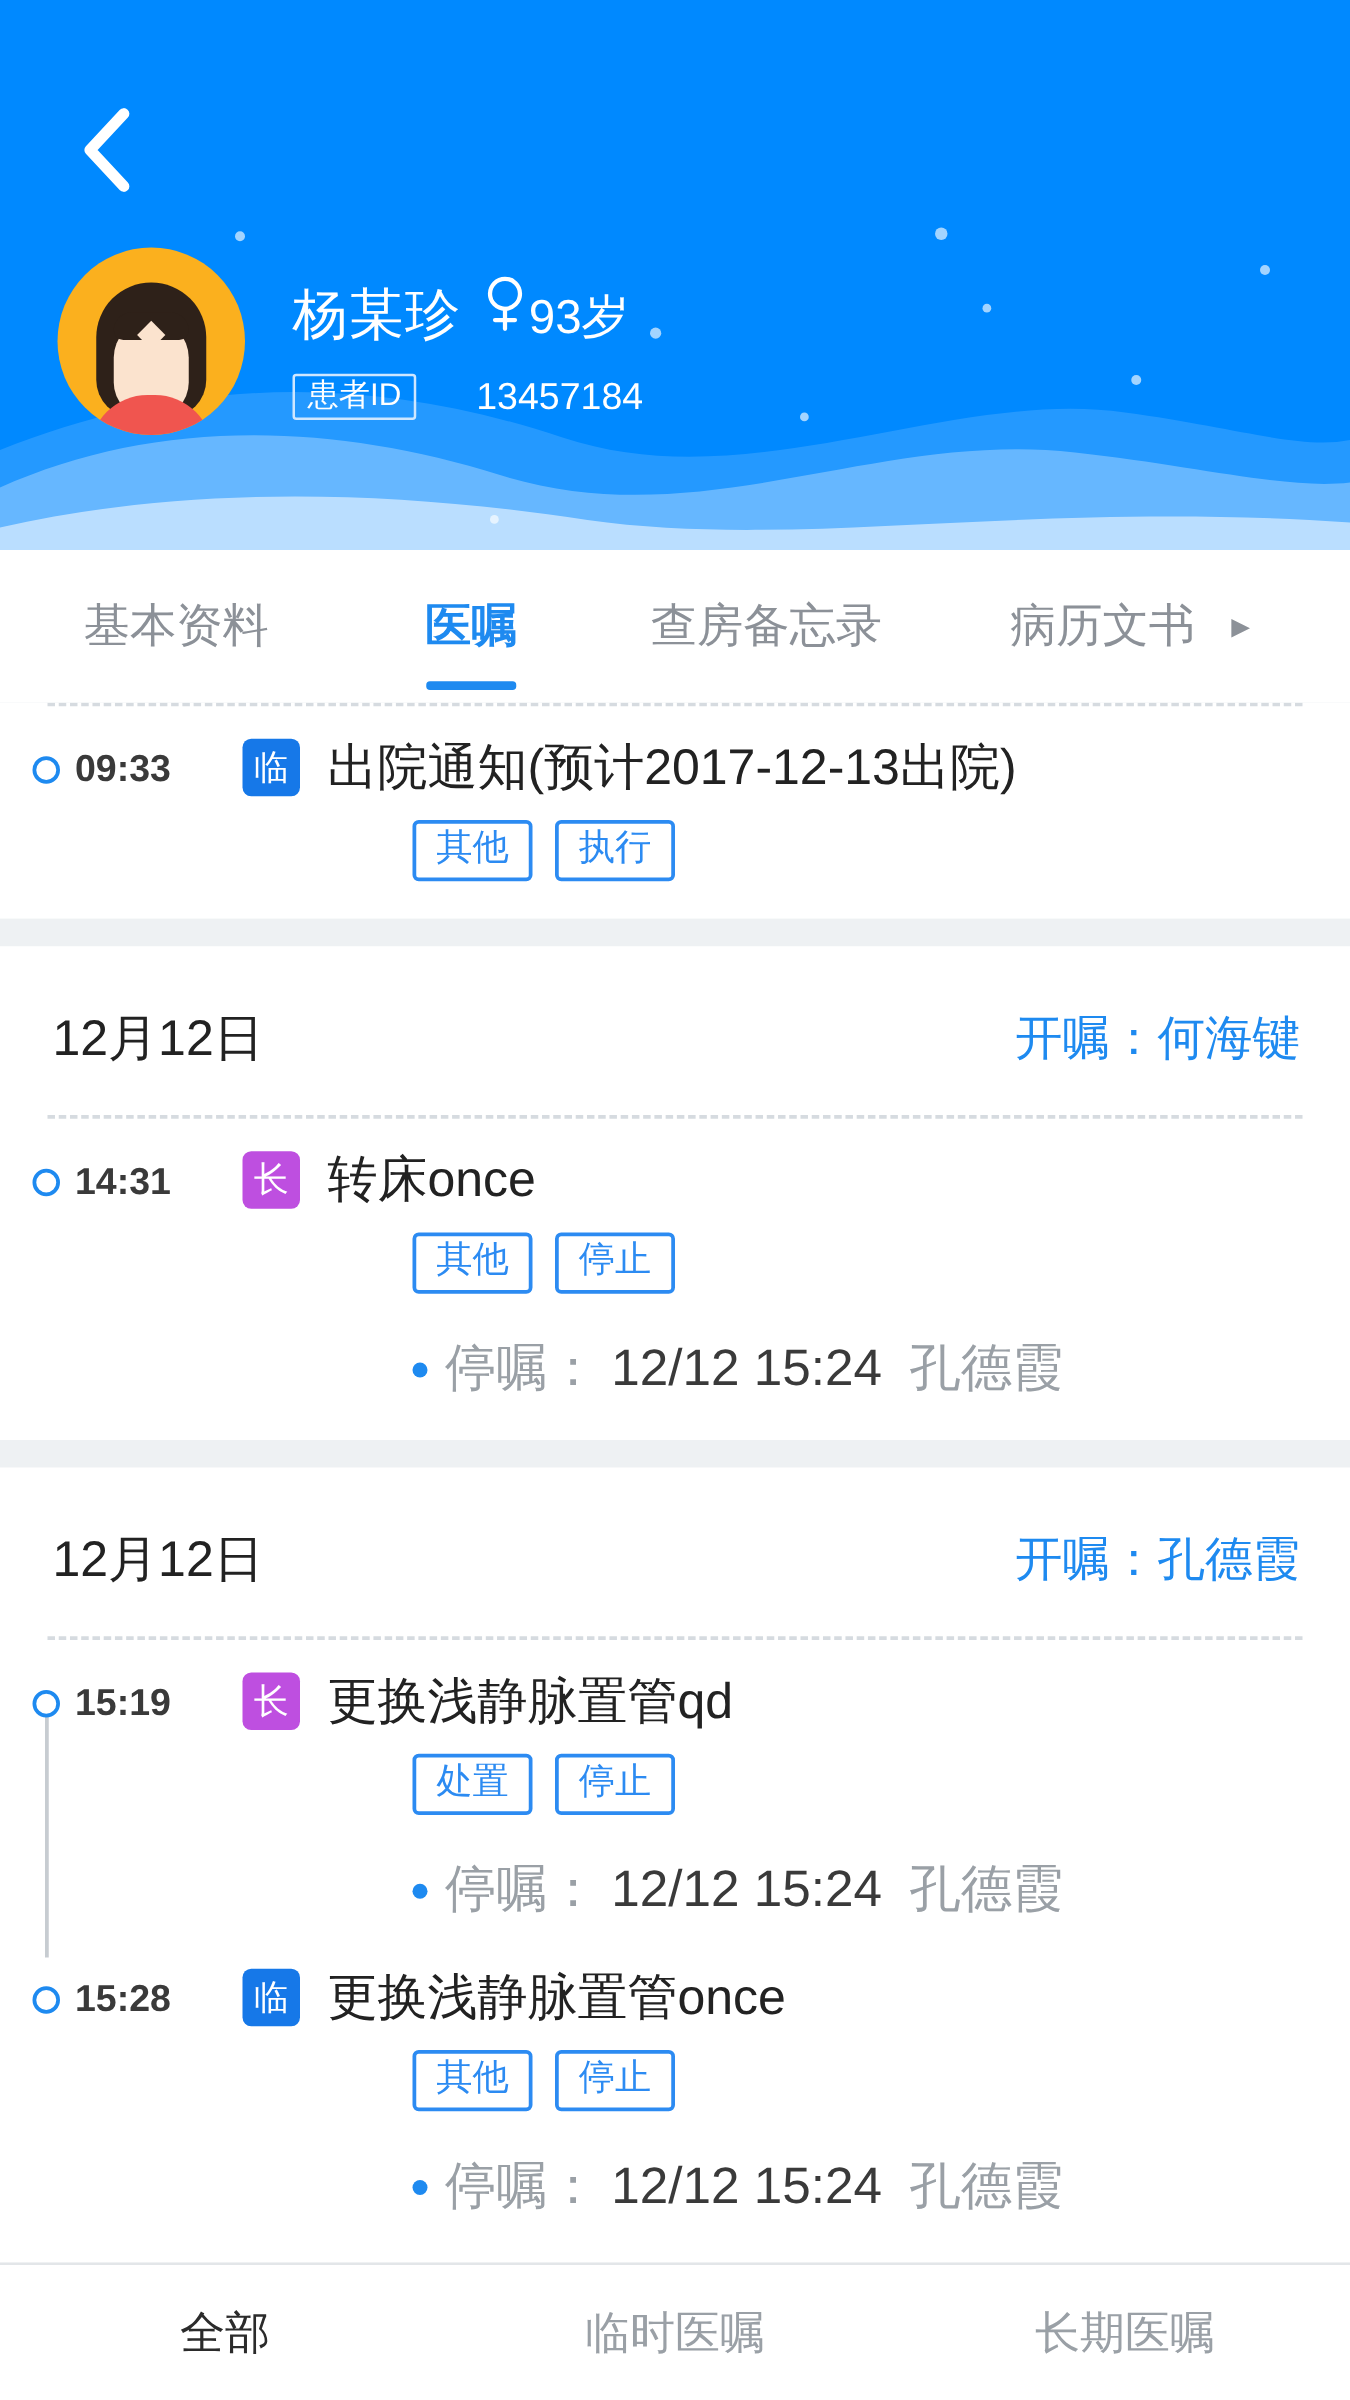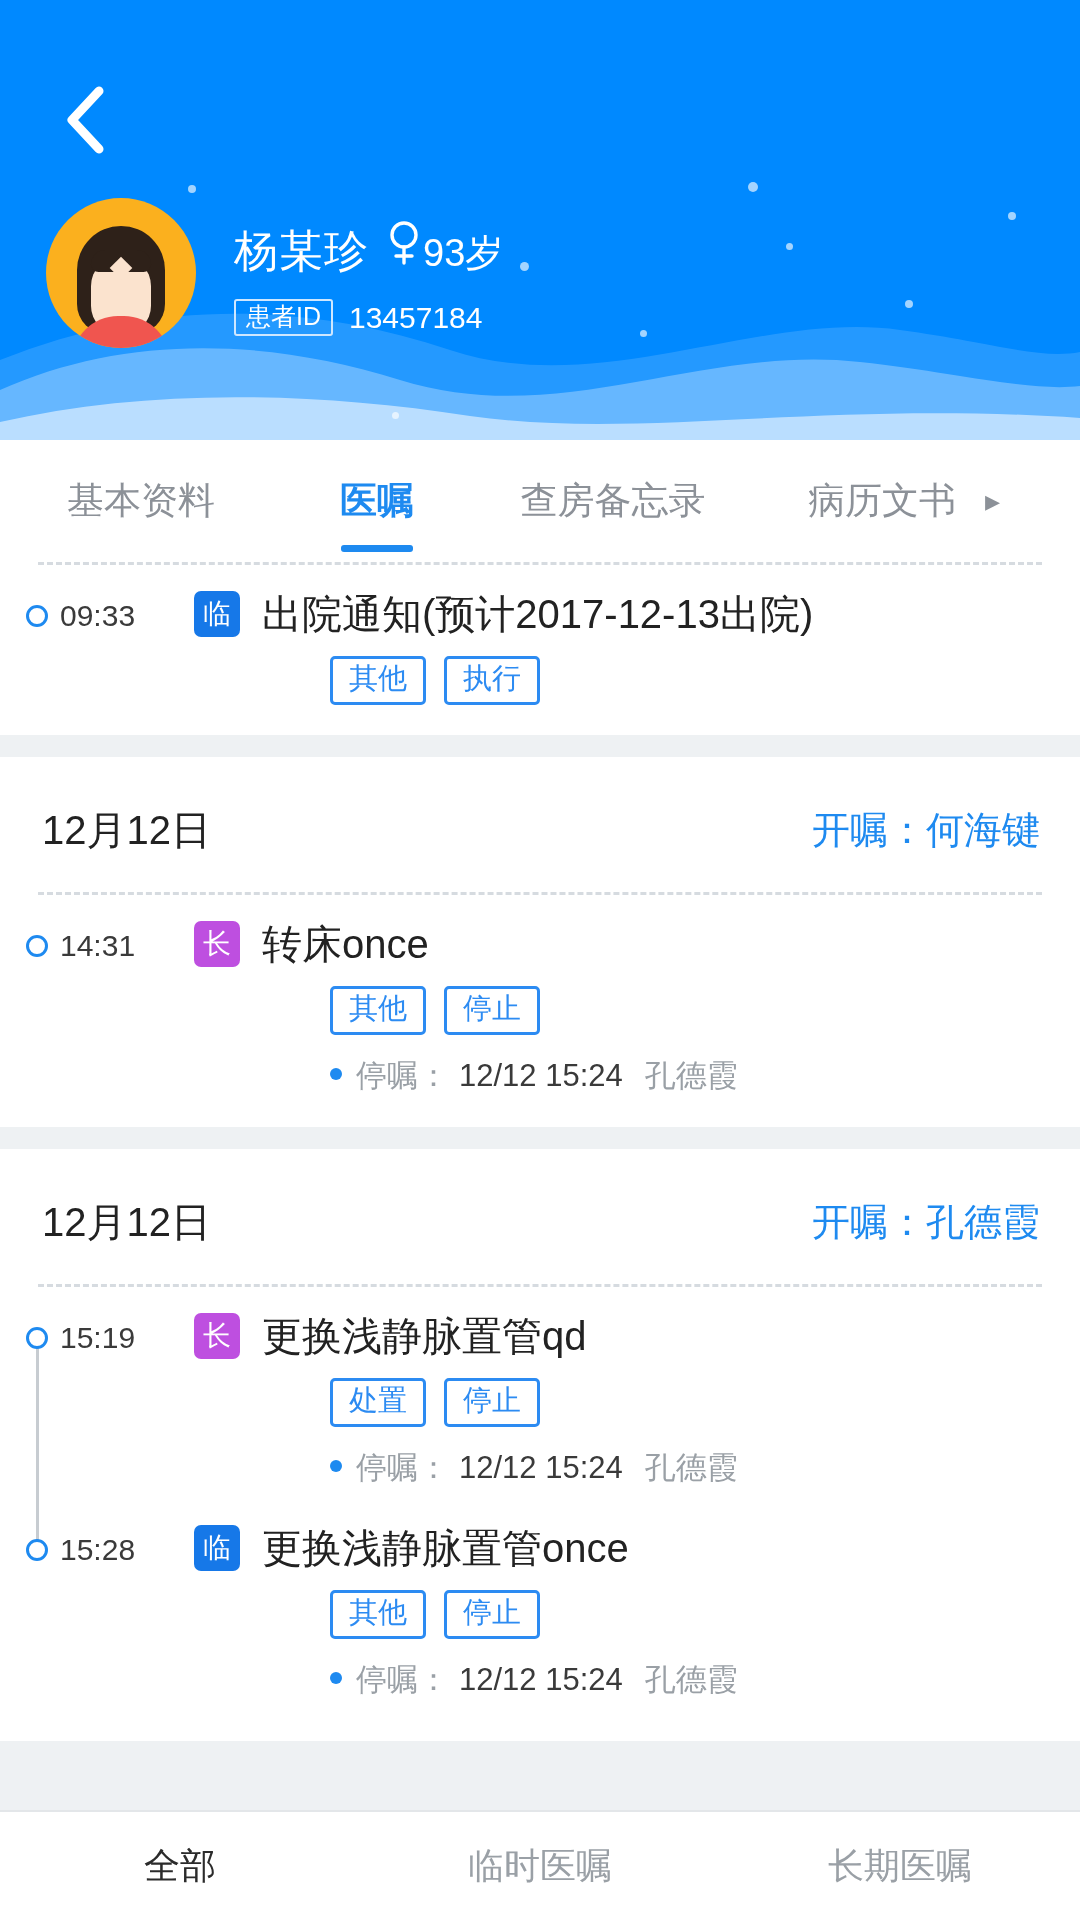--- a/index.html
+++ b/index.html
@@ -53,21 +53,21 @@
   .av-body { position:absolute; left:26px; top:118px; width:98px; height:50px;
              background:#F0554F; border-radius:46px 46px 0 0; }
   .av-neck { position:absolute; left:60px; top:108px; width:30px; height:22px;
              background:#FBE3CE; }
 
   .pt-info { margin-left:38px; padding-top:22px; }
   .pt-line1 { display:flex; align-items:baseline; color:#FFFFFF; }
   .pt-name { font-size:44px; letter-spacing:1px; }
   .pt-gender { margin-left:18px; display:inline-flex; align-items:center; }
   .pt-age { font-size:38px; margin-left:2px; }
-  .pt-line2 { margin-top:18px; display:flex; align-items:center; }
+  .pt-line2 { margin-top:18px; display:flex; align-items:center;gap:32px; }
   .id-tag {
     border:2px solid #CFE7FF; color:#FFFFFF;
     font-size:25px; padding:3px 10px 5px; border-radius:3px;
     line-height:1;
   }
   .id-val { color:#FFFFFF; font-size:30px; margin-left:16px; }
 
   
   .tabs {
     position:relative; width:1080px; height:122px;
@@ -115,38 +115,38 @@
   }
   .order + .order { margin-top:22px; }
   .o-time {
     display:flex; align-items:center; flex:none;
     width:168px; padding-top:8px;
   }
   .o-ring {
     width:22px; height:22px; border:3px solid #1E8AF0;
     border-radius:50%; flex:none; background:#FFFFFF; position:relative; z-index:2;
   }
-  .o-clock { font-size:30px; color:#3A3A3A; margin-left:12px; }
+  .o-clock { font-size:30px; color:#3A3A3A; margin-left:12px;font-weight:bold; }
   .o-badge {
     flex:none; width:46px; height:46px; border-radius:7px;
     color:#FFFFFF; font-size:28px; line-height:46px; text-align:center;
     margin-right:22px;
   }
   .o-badge.lin { background:#1678E8; }
   .o-badge.chang { background:#BE4FE0; }
   .o-body { flex:1; min-width:0; padding-right:40px; }
   .o-title { font-size:40px; color:#222222; line-height:1.18; }
   .o-tags { margin-top:18px; display:flex; gap:18px; padding-left:0; }
   .o-tag {
     border:3px solid #2C8BF2; color:#2C8BF2;
     font-size:29px; padding:4px 16px 7px; border-radius:5px; line-height:1.1;
   }
   .o-sub {
-    margin-top:20px; display:flex; align-items:baseline;
-    font-size:31px; color:#9AA0A6;
+    margin-top:32px; display:flex; align-items:baseline;
+    font-size:41px; color:#9AA0A6;
   }
   .o-dot {
     width:12px; height:12px; background:#1E8AF0; border-radius:50%;
     margin-right:14px; flex:none; position:relative; top:-6px;
   }
   .o-sub .lbl { color:#9AA0A6; margin-right:10px; }
   .o-sub .val { color:#3A3A3A; }
   .o-sub .who { color:#9AA0A6; margin-left:22px; }
   .tagpad { padding-left:68px; }
 

